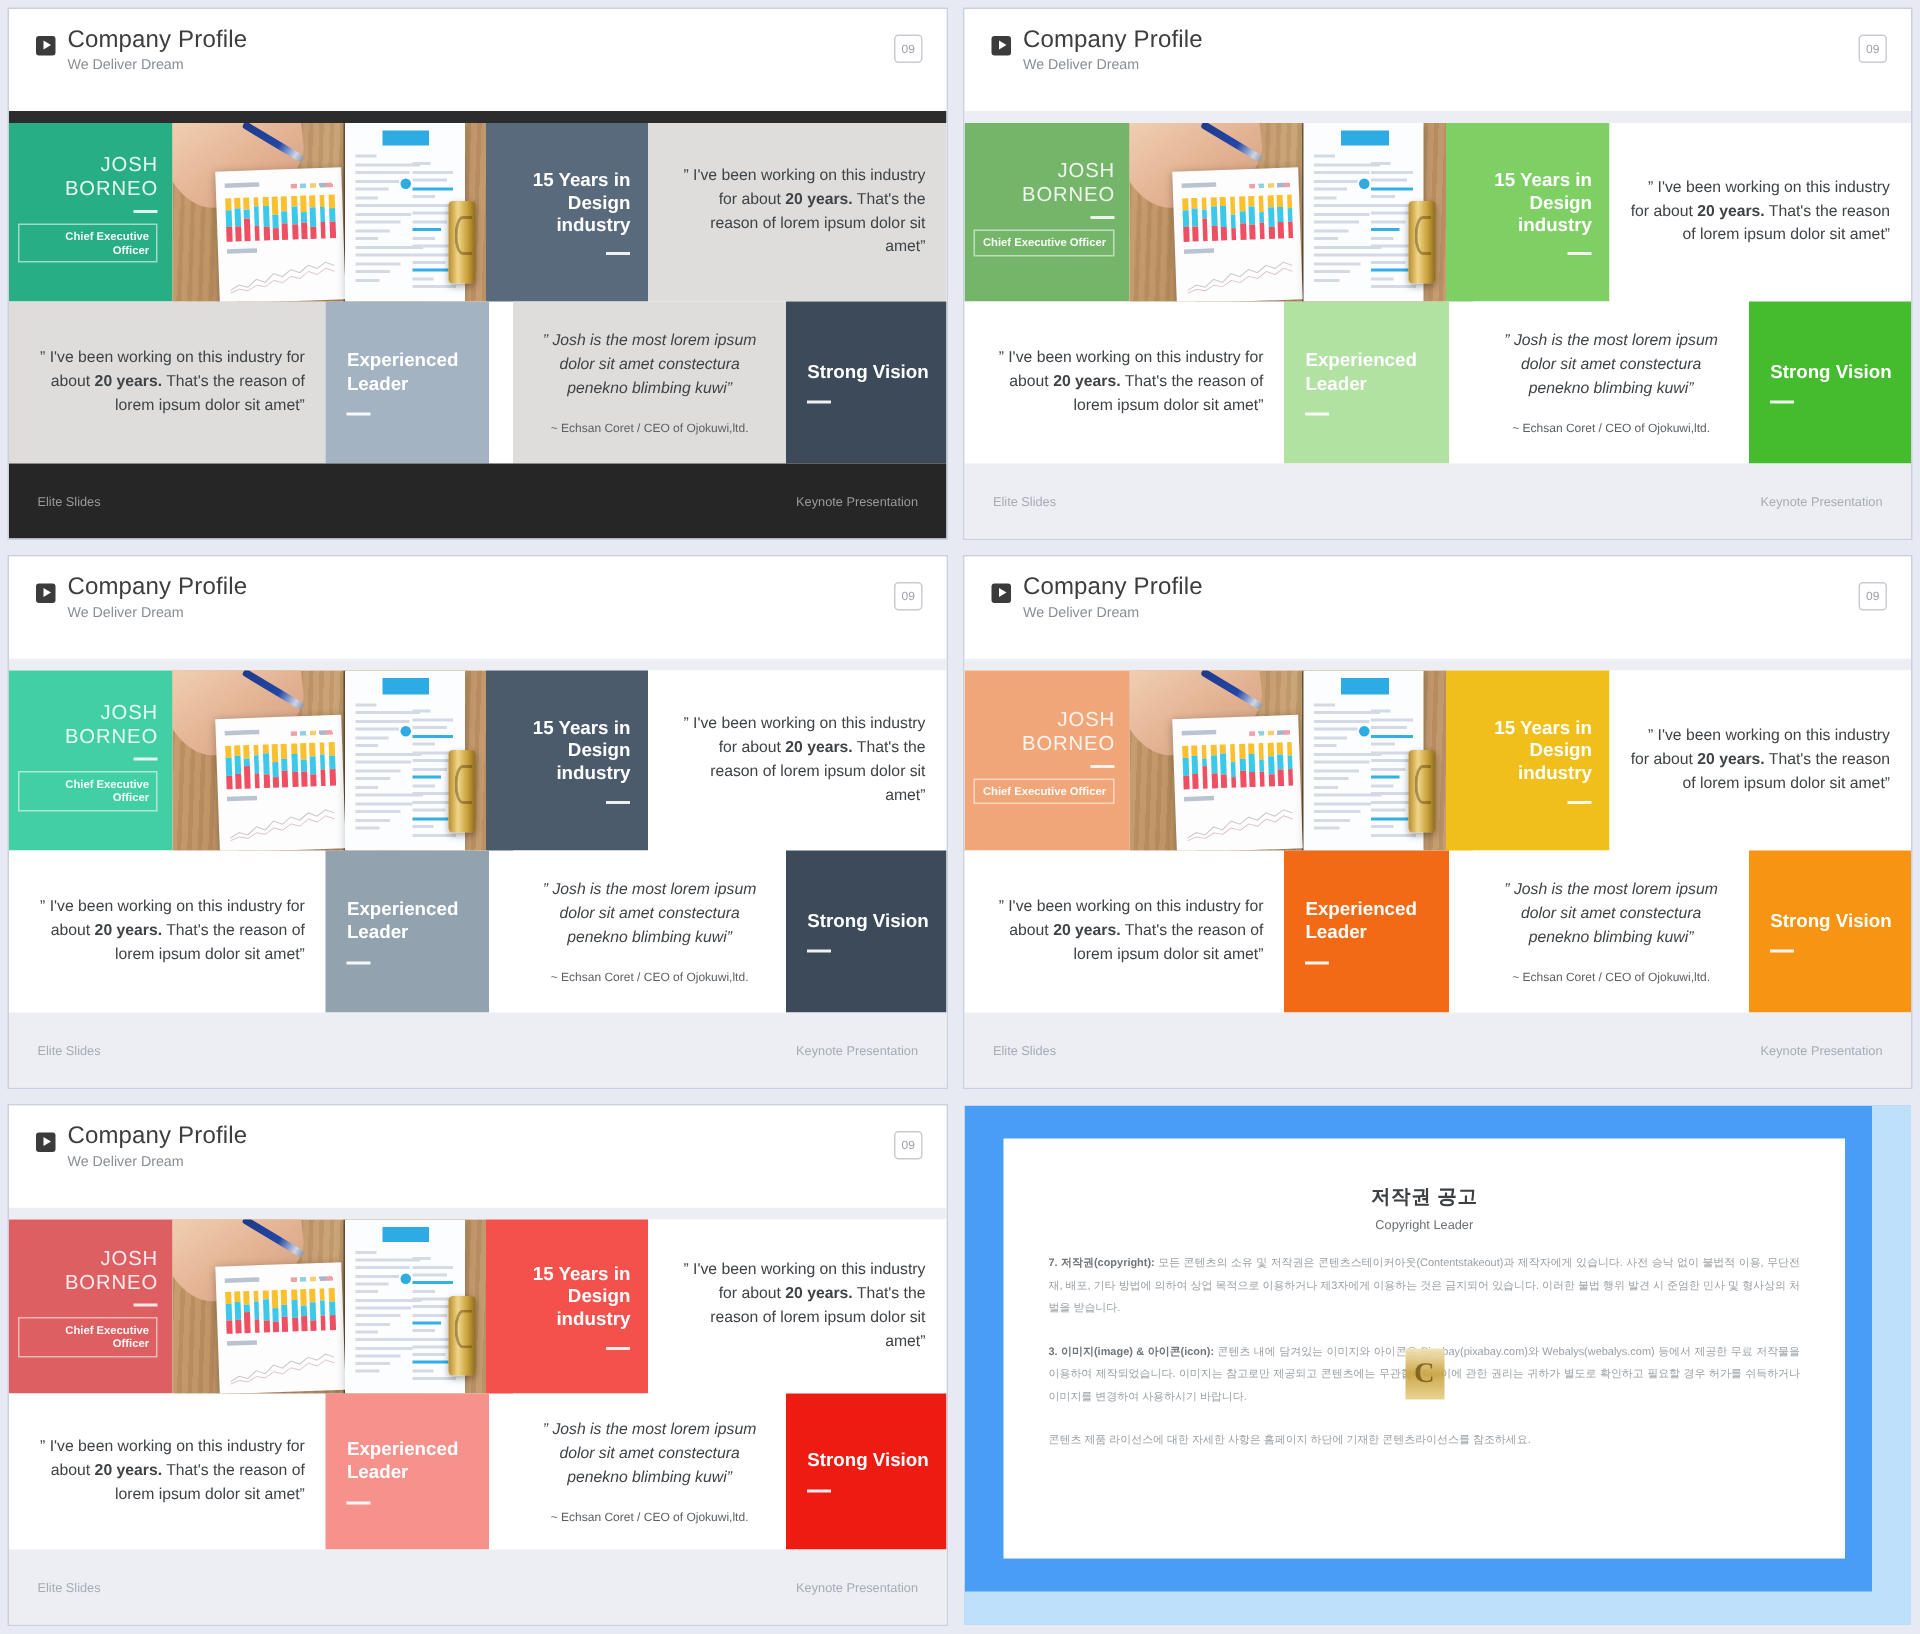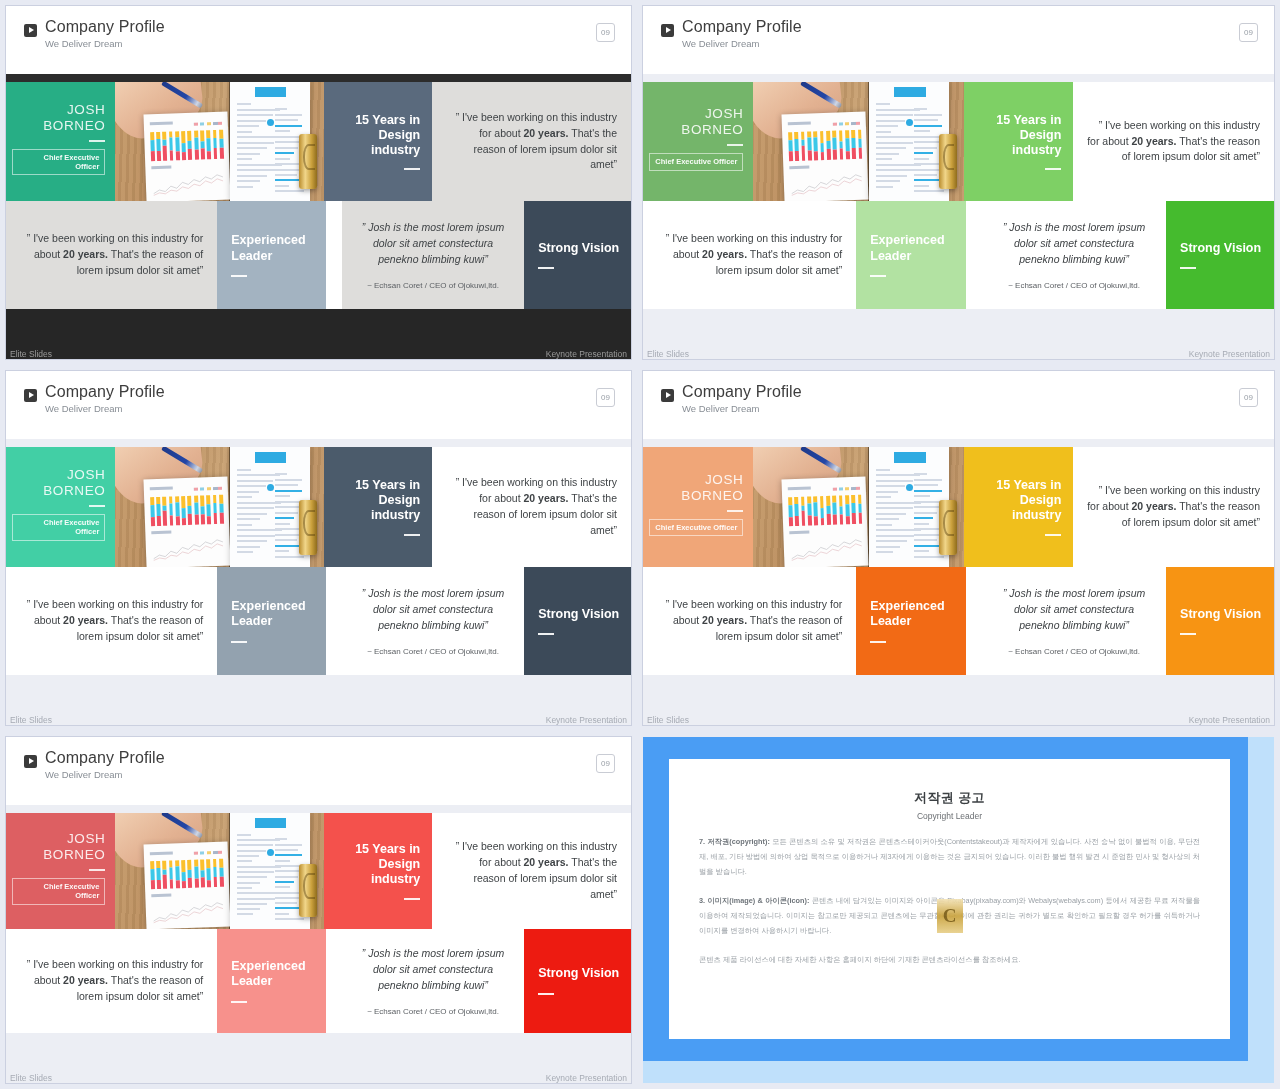--- a/index.html
+++ b/index.html
@@ -114,22 +114,22 @@
     flex:0 0 17.1%;
     display:flex; flex-direction:column; justify-content:center;
     padding:0 0 0 14px;
   }
   .c-vis .ttl { color:#fff; font-weight:700; font-size:12.5px; line-height:1.25; }
   .c-vis .dash { width:16px; height:2px; background:#fff; margin-top:11px; opacity:.92; }
 
   
   .ftr {
     flex:0 0 50px; position:relative;
-    display:flex; align-items:flex-end; justify-content:space-between;
-    padding:0 4px;
+    display:flex; align-items:center; justify-content:space-between;
+    padding:0 19px;
     gap:44px;
   }
   .ftr span { font-size:8.5px; color:#a6abb4; }
   .ftr.dark { background:#262626; }
   .ftr.dark span { color:#9a9a9a; }
   .ftr.light { background:#eceef4; }
 
   
   .photo { position:absolute; inset:0; background:#c49a6c; }
   .wood {

